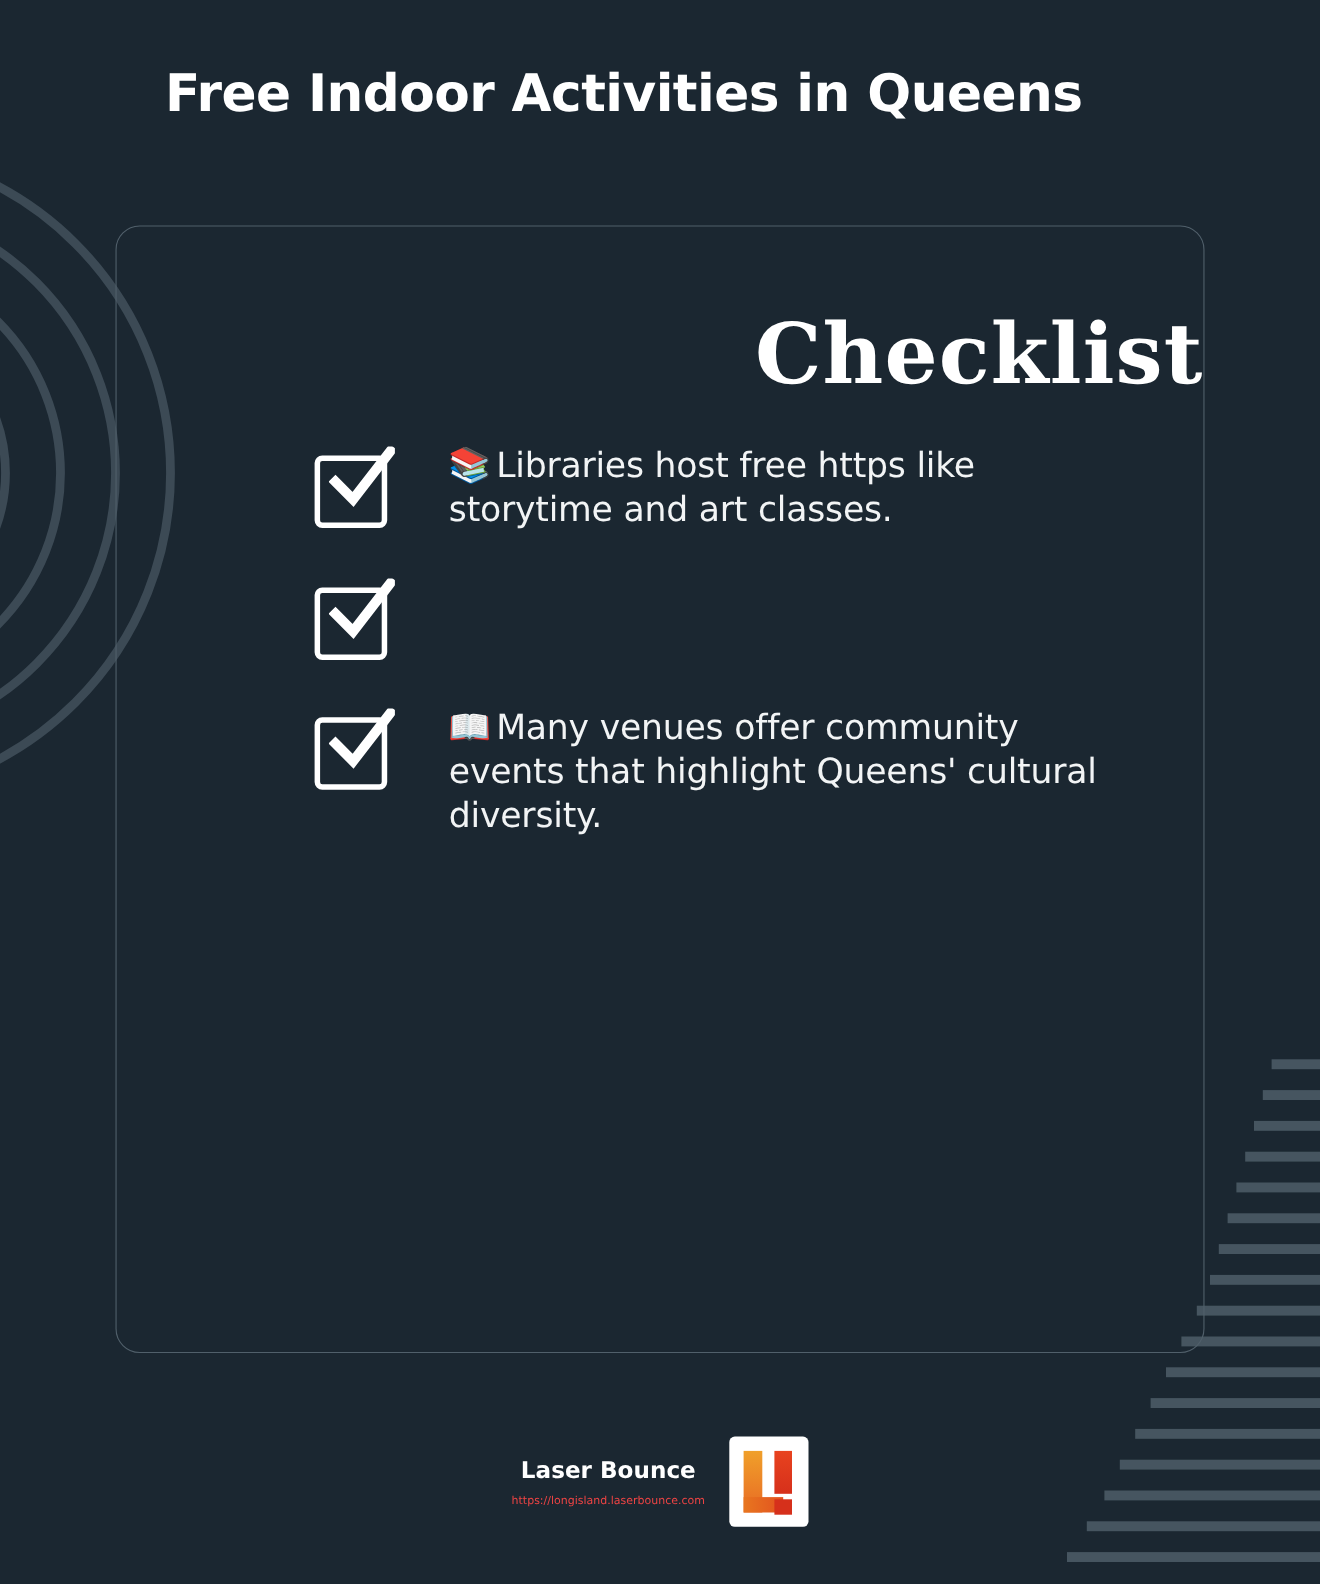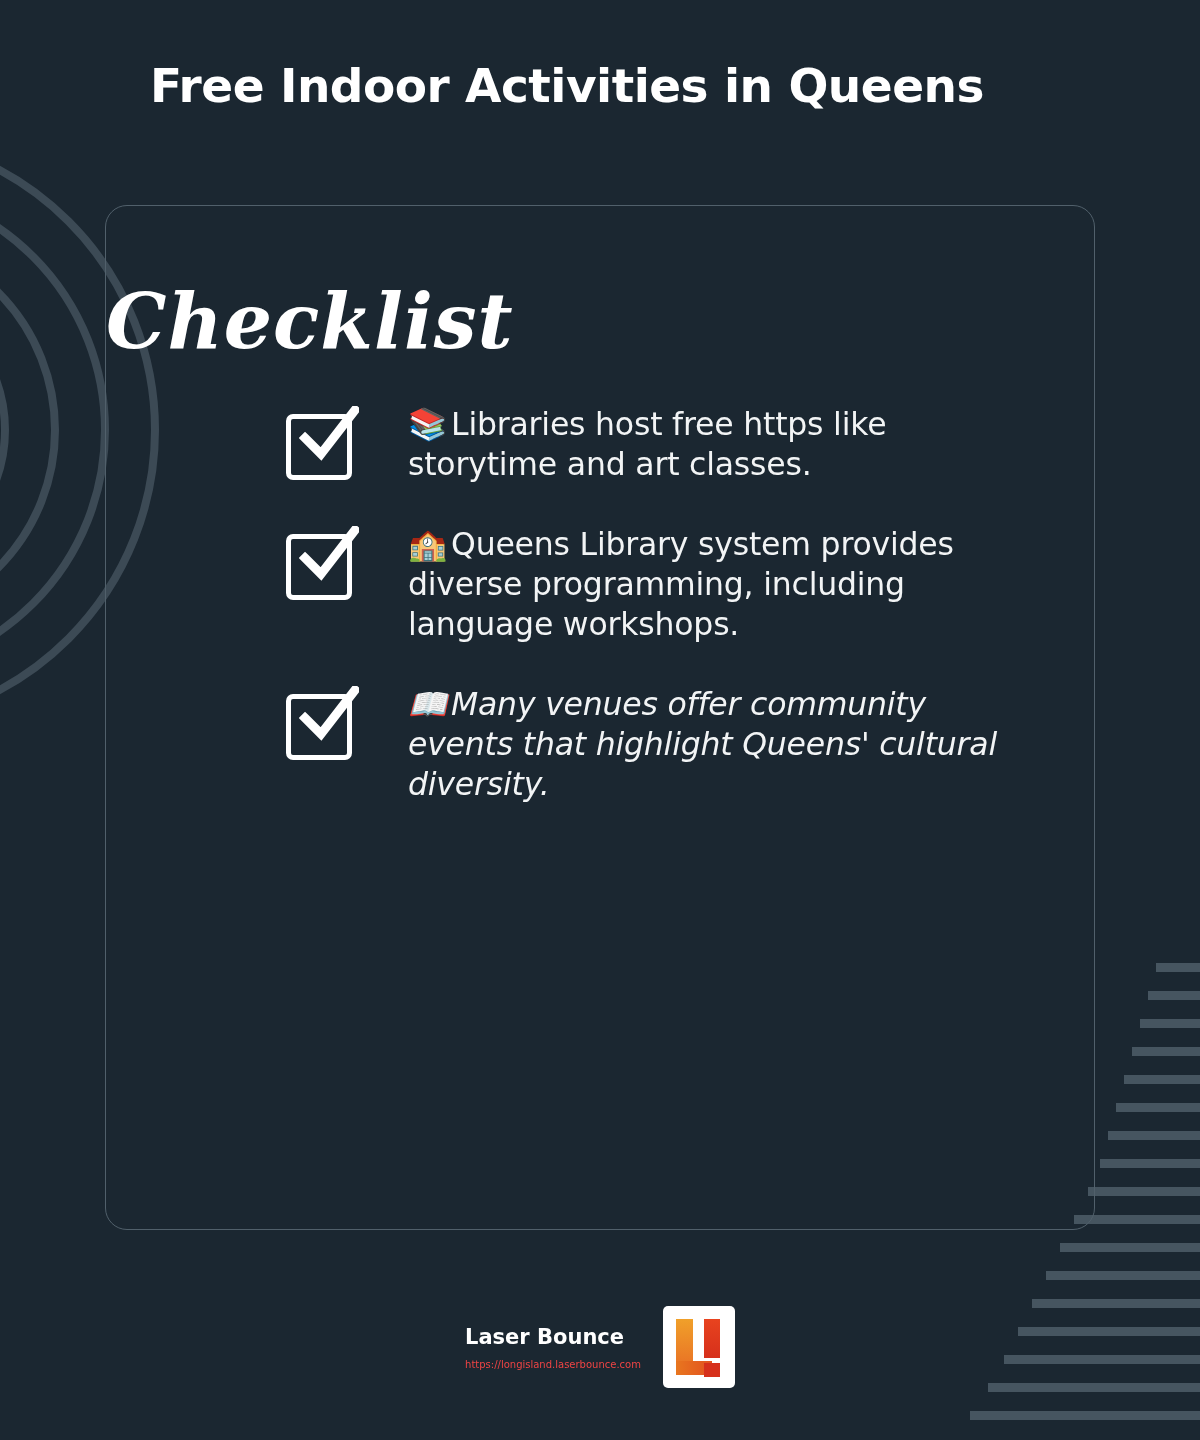--- a/index.html
+++ b/index.html
@@ -63,42 +63,41 @@
     top: 205px;
     width: 990px;
     height: 1025px;
     border: 1px solid #51606b;
     border-radius: 22px;
     z-index: 2;
     background: transparent;
   }
 
   .checklist-heading {
-    text-align: left;
+    text-align: right;
     color: #ffffff;
     font-family: "DejaVu Serif", serif;
-    font-style: italic;
     font-weight: bold;
     font-size: 76px;
     line-height: 1;
     padding-top: 78px;
     letter-spacing: 1px;
   }
 
   .items {
     margin-top: 44px;
     padding: 0 30px 0 180px;
   }
 
   .item {
     display: flex;
     align-items: flex-start;
     margin-bottom: 40px;
   }
-  .item:last-child { margin-bottom: 0; font-style: italic; }
+  .item:last-child { margin-bottom: 0; }
 
   .checkbox {
     flex: 0 0 auto;
     width: 74px;
     height: 74px;
     margin-right: 48px;
     margin-top: 4px;
     position: relative;
   }
   .checkbox .box {
@@ -136,21 +135,21 @@
     position: absolute;
     left: 0;
     right: 0;
     bottom: 52px;
     display: flex;
     align-items: center;
     justify-content: center;
     gap: 22px;
     z-index: 3;
   }
-  .footer-text { }
+  .footer-text { text-align: center; }
   .brand-name {
     color: #ffffff;
     font-weight: bold;
     font-size: 21px;
     line-height: 1.3;
   }
   .brand-url {
     color: #ef4444;
     font-size: 10px;
     margin-top: 7px;
@@ -247,21 +246,20 @@
     </div>
 
 
     <div class="item">
       <div class="checkbox">
         <div class="box"></div>
         <svg class="tick" viewBox="0 0 60 62" fill="none">
           <path d="M6 32 L22 48 L56 4" stroke="#ffffff" stroke-width="9" stroke-linecap="square" stroke-linejoin="miter"></path>
         </svg>
       </div>
-      <div class="item-text"><span class="emoji">🏫</span><span>Queens Library system provides diverse programming, including language workshops.</span></div>
     </div>
 
     <div class="item">
       <div class="checkbox">
         <div class="box"></div>
         <svg class="tick" viewBox="0 0 60 62" fill="none">
           <path d="M6 32 L22 48 L56 4" stroke="#ffffff" stroke-width="9" stroke-linecap="square" stroke-linejoin="miter"></path>
         </svg>
       </div>
       <div class="item-text"><span class="emoji">📖</span><span>Many venues offer community events that highlight Queens' cultural diversity.</span></div>

